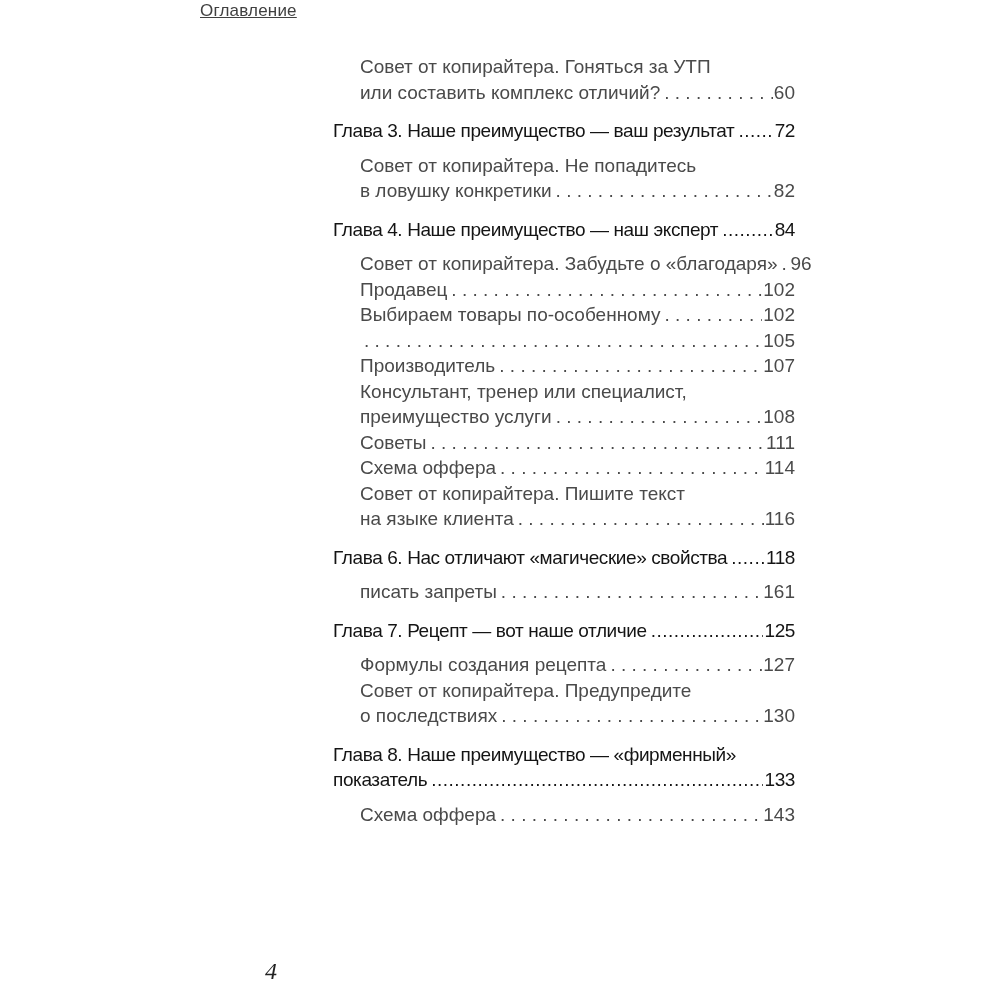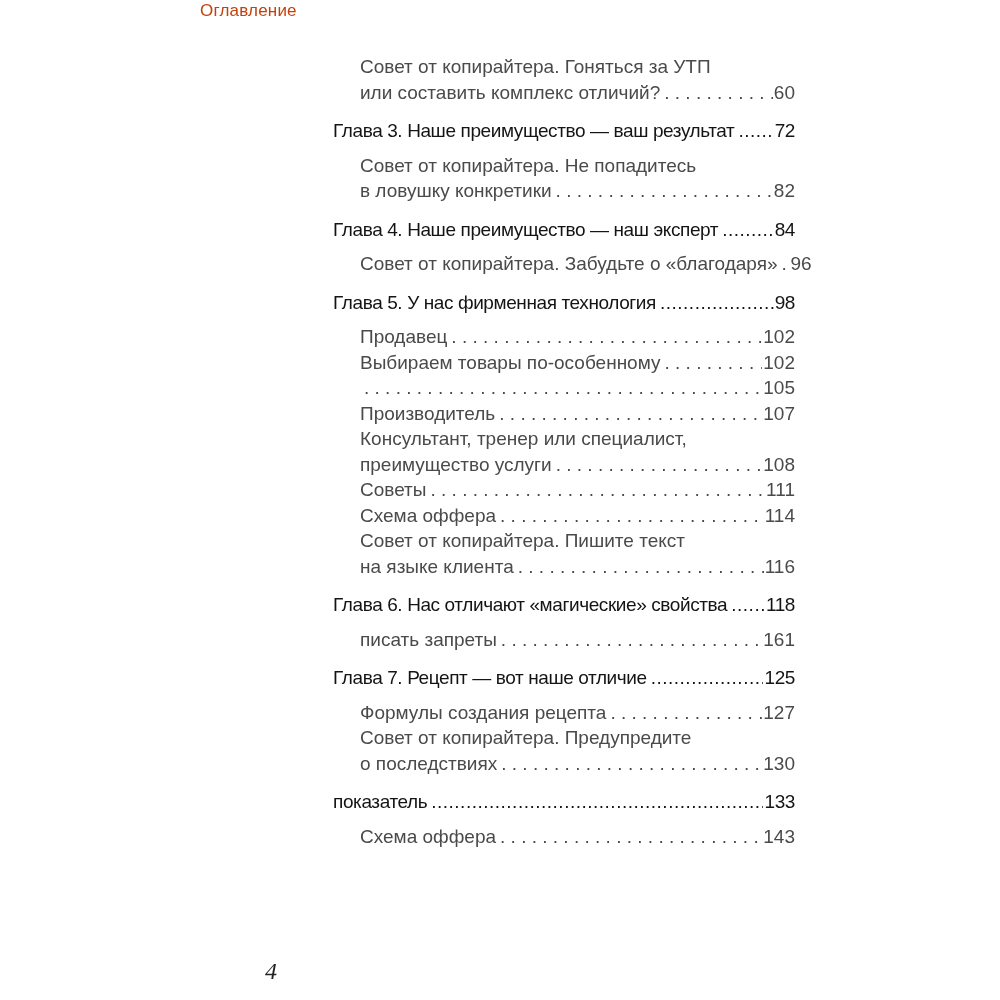--- a/index.html
+++ b/index.html
@@ -10,21 +10,22 @@
     background: #ffffff;
     overflow: hidden;
     font-family: "Liberation Sans", "DejaVu Sans", sans-serif;
   }
   .running-header {
     position: absolute;
     left: 200px;
     top: 1px;
     font-size: 17px;
     letter-spacing: 0.2px;
-    color: #c2410c;
+    color: #404040;
+    text-decoration: underline;
   }
   .toc {
     position: absolute;
     left: 333px;
     top: 54px;
     width: 462px;
   }
   .toc-entry { font-size: 19px; line-height: 25.5px; }
   .toc-entry.sub {
     padding-left: 27px;
@@ -105,27 +106,20 @@
           <span class="pagenum">84</span>
         </div>
       </div>
       <div class="toc-entry sub">
         <div class="toc-line">
           <span class="toc-text">Совет от копирайтера. Забудьте о «благодаря»</span>
           <span class="leader"></span>
           <span class="pagenum">96</span>
         </div>
       </div>
-      <div class="toc-entry chapter">
-        <div class="toc-line">
-          <span class="toc-text">Глава 5. У нас фирменная технология</span>
-          <span class="leader"></span>
-          <span class="pagenum">98</span>
-        </div>
-      </div>
       <div class="toc-entry sub">
         <div class="toc-line">
           <span class="toc-text">Продавец</span>
           <span class="leader"></span>
           <span class="pagenum">102</span>
         </div>
       </div>
       <div class="toc-entry sub">
         <div class="toc-line">
           <span class="toc-text">Выбираем товары по-особенному</span>
@@ -212,20 +206,23 @@
         <div class="toc-line">
           <span class="toc-text">Совет от копирайтера. Предупредите</span>
         </div>
         <div class="toc-line">
           <span class="toc-text">о последствиях</span>
           <span class="leader"></span>
           <span class="pagenum">130</span>
         </div>
       </div>
       <div class="toc-entry chapter">
+        <div class="toc-line">
+          <span class="toc-text">Глава 8. Наше преимущество — «фирменный»</span>
+        </div>
         <div class="toc-line">
           <span class="toc-text">показатель</span>
           <span class="leader"></span>
           <span class="pagenum">133</span>
         </div>
       </div>
       <div class="toc-entry sub">
         <div class="toc-line">
           <span class="toc-text">Схема оффера</span>
           <span class="leader"></span>

